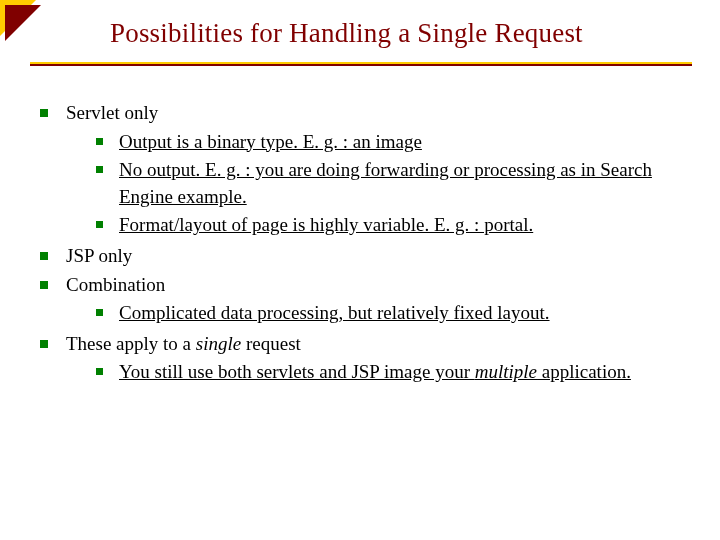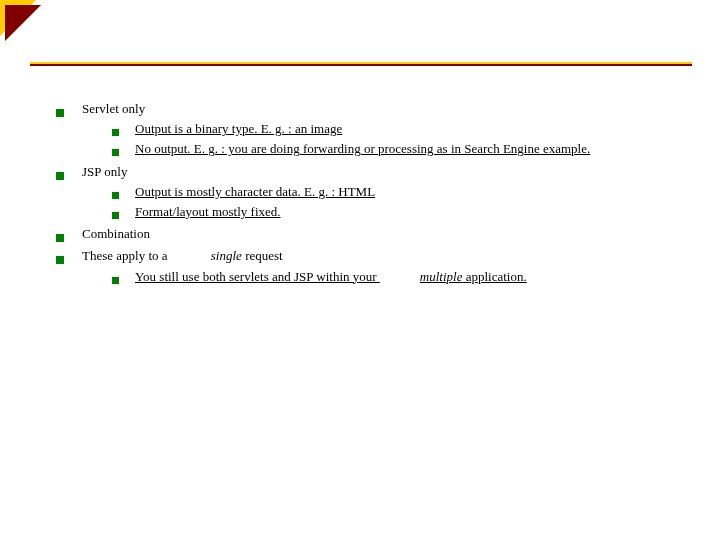--- a/index.html
+++ b/index.html
@@ -71,24 +71,24 @@
   .title-underline .maroon {
     position: absolute;
     left: 0;
     top: 2px;
     width: 100%;
     height: 2px;
     background: #800000;
   }
   .content {
     position: absolute;
-    left: 56px;
+    left: 40px;
     top: 100px;
     width: 640px;
-    font-size: 13px;
+    font-size: 19px;
     line-height: 1.40;
   }
   .l1 {
     display: flex;
     align-items: flex-start;
     margin-bottom: 2px;
   }
   .l1 .bullet {
     flex: 0 0 auto;
     width: 8px;
@@ -116,33 +116,33 @@
     background: #008000;
     margin-top: 9px;
     margin-right: 16px;
   }
   .l2 .body {
     flex: 1 1 auto;
     text-decoration: underline;
   }
   em.single {
     font-style: italic;
-    margin-left: 40px;
   }
 </style>
 </head>
 <body>
 
 <div class="slide">
 
   <div class="corner">
     <div class="yellow-stripe"></div>
     <div class="maroon-stripe"></div>
   </div>
 
+  <div class="title">Possibilities for Handling a Single Request</div>
 
   <div class="title-underline">
     <div class="yellow"></div>
     <div class="maroon"></div>
   </div>
 
   <div class="content">
 
     <div class="l1">
       <div class="bullet"></div>
@@ -150,58 +150,56 @@
         <span>Servlet only</span>
         <div class="l2-group">
           <div class="l2">
             <div class="bullet"></div>
             <div class="body">Output is a binary type. E. g. : an image</div>
           </div>
           <div class="l2">
             <div class="bullet"></div>
             <div class="body">No output. E. g. : you are doing forwarding or processing as in Search Engine example.</div>
           </div>
+          <div class="l2">
+            <div class="bullet"></div>
+            <div class="body">Format/layout of page is highly variable. E. g. : portal.</div>
+          </div>
         </div>
       </div>
     </div>
 
     <div class="l1">
       <div class="bullet"></div>
       <div class="body">
         <span>JSP only</span>
-        <div class="l2-group">
-          <div class="l2">
-            <div class="bullet"></div>
-            <div class="body">Output is mostly character data. E. g. : HTML</div>
-          </div>
-          <div class="l2">
-            <div class="bullet"></div>
-            <div class="body">Format/layout mostly fixed.</div>
-          </div>
-        </div>
       </div>
     </div>
 
     <div class="l1">
       <div class="bullet"></div>
       <div class="body">
         <span>Combination</span>
         <div class="l2-group">
+          <div class="l2">
+            <div class="bullet"></div>
+            <div class="body">Complicated data processing, but relatively fixed layout.</div>
+          </div>
         </div>
       </div>
     </div>
 
     <div class="l1">
       <div class="bullet"></div>
       <div class="body">
         <span><span>These apply to a </span><em class="single">single</em><span> request</span></span>
         <div class="l2-group">
           <div class="l2">
             <div class="bullet"></div>
-            <div class="body"><span>You still use both servlets and JSP within your </span><em class="single">multiple</em><span> application.</span></div>
+            <div class="body"><span>You still use both servlets and JSP image your </span><em class="single">multiple</em><span> application.</span></div>
           </div>
         </div>
       </div>
     </div>
 
   </div>
 
 </div>
 
 </body></html>

